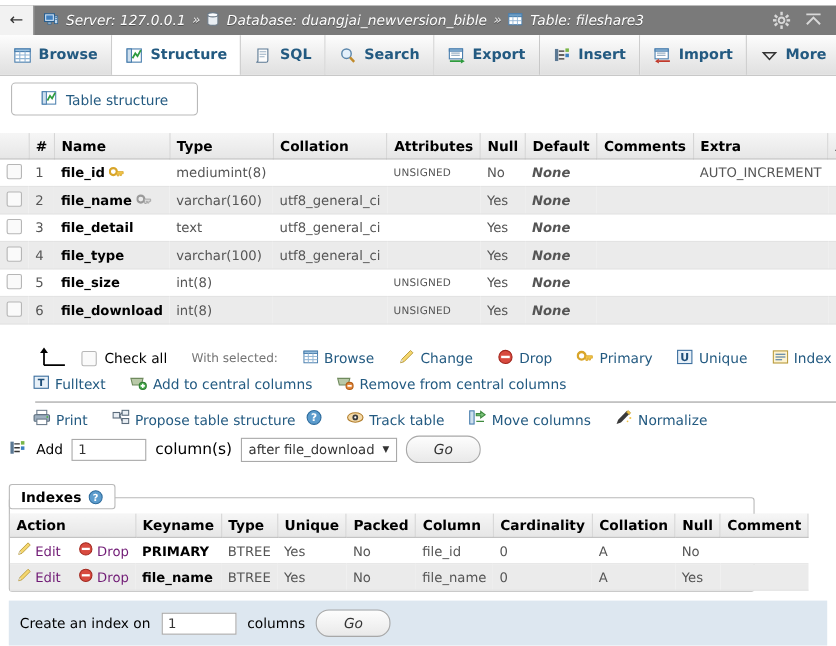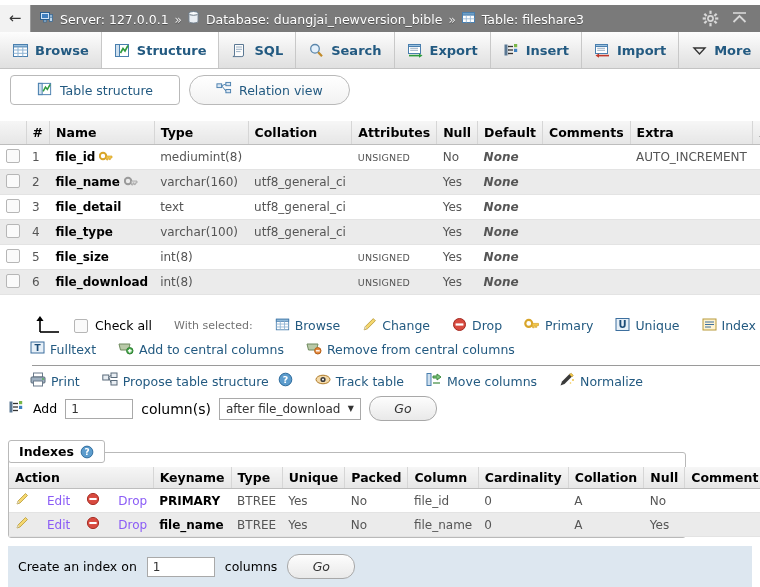--- a/index.html
+++ b/index.html
@@ -18,23 +18,24 @@
     position:absolute;left:0;top:5px;width:760px;height:27px;
     background:#7a7a7a;
     display:flex;align-items:center;
   }
   .backbox{
     width:30px;height:27px;background:#f2f2f2;border-right:1px solid #9a9a9a;
     display:flex;align-items:center;justify-content:center;
     color:#333;font-size:15px;line-height:1;
   }
   .crumbs{
-    display:flex;align-items:flex-end;gap:4px;
+    display:flex;align-items:flex-start;gap:4px;
     color:#fff;font-size:12.5px;margin-left:9px;white-space:nowrap;
     text-shadow:0 1px 0 rgba(0,0,0,.35);
+    font-style:italic;
   }
   .crumbs .sep{color:#e8e8e8;margin:0 2px;font-size:12px;}
   .topicons{margin-left:auto;display:flex;align-items:center;gap:12px;padding-right:12px;}
   .topicons svg{display:block;}
 
   
   .ic{display:inline-block;vertical-align:-2px;margin-right:3px;}
 
   
   .tabbar{
@@ -142,21 +143,21 @@
     background:linear-gradient(to bottom,#f6f6f6 0%,#e6e6e6 100%);
     border-bottom:1px solid #bdbdbd;border-right:1px solid #d6d6d6;
     text-align:left;font-weight:bold;font-size:12.5px;color:#000;
     padding:3px 6px;white-space:nowrap;
   }
   .idxtable td{padding:3px 6px;border-bottom:1px solid #e3e3e3;color:#555;white-space:nowrap;}
   .idxtable tr.odd td{background:#fff;}
   .idxtable tr.even td{background:#ebebeb;}
   .idxtable .key{color:#000;font-weight:bold;}
   .idxact{display:flex;align-items:center;gap:4px;}
-  .idxact .g{display:flex;align-items:center;gap:18px;color:#8b5cf6;cursor:pointer;}
+  .idxact .g{display:flex;align-items:center;gap:3px;color:#701a75;cursor:pointer;}
 
   .createidx{
     position:absolute;left:8px;top:546px;width:744px;height:41px;
     background:#dde7f0;
     display:flex;align-items:center;gap:10px;padding-left:10px;
     box-sizing:border-box;font-size:12.5px;color:#000;
   }
 </style>
 </head>
 <body>
@@ -332,32 +333,20 @@
   <div class="subtabs">
     <div class="pill plain">
       <span>
         <svg width="16" height="16" viewBox="0 0 17 17">
             <rect x="1.5" y="2.5" width="13" height="12" fill="#fff" stroke="#4a7fae"></rect>
             <rect x="1.5" y="2.5" width="4" height="12" fill="#cfe0ef" stroke="#4a7fae"></rect>
             <polyline points="6.5,11 9,6.5 11,9 14,3.5" fill="none" stroke="#2e9b3e" stroke-width="1.6"></polyline>
           </svg>
       </span>
       <span>Table structure</span>
-    </div>
-    <div class="pill">
-      <span>
-        <svg width="16" height="16" viewBox="0 0 17 17">
-            <rect x="1" y="3" width="5" height="4" fill="#dbe7f2" stroke="#4a7fae"></rect>
-            <rect x="10.5" y="1.5" width="5" height="3.5" fill="#dbe7f2" stroke="#4a7fae"></rect>
-            <rect x="10.5" y="9" width="5" height="3.5" fill="#dbe7f2" stroke="#4a7fae"></rect>
-            <line x1="6" y1="5" x2="10.5" y2="3.2" stroke="#4a7fae"></line>
-            <line x1="6" y1="5" x2="10.5" y2="10.7" stroke="#4a7fae"></line>
-          </svg>
-      </span>
-      <span>Relation view</span>
     </div>
   </div>
 
   <table class="structtable">
     <thead>
       <tr>
         <th style="width:26px"></th>
         <th style="width:22px">#</th>
         <th style="width:110px">Name</th>
         <th style="width:88px">Type</th>

